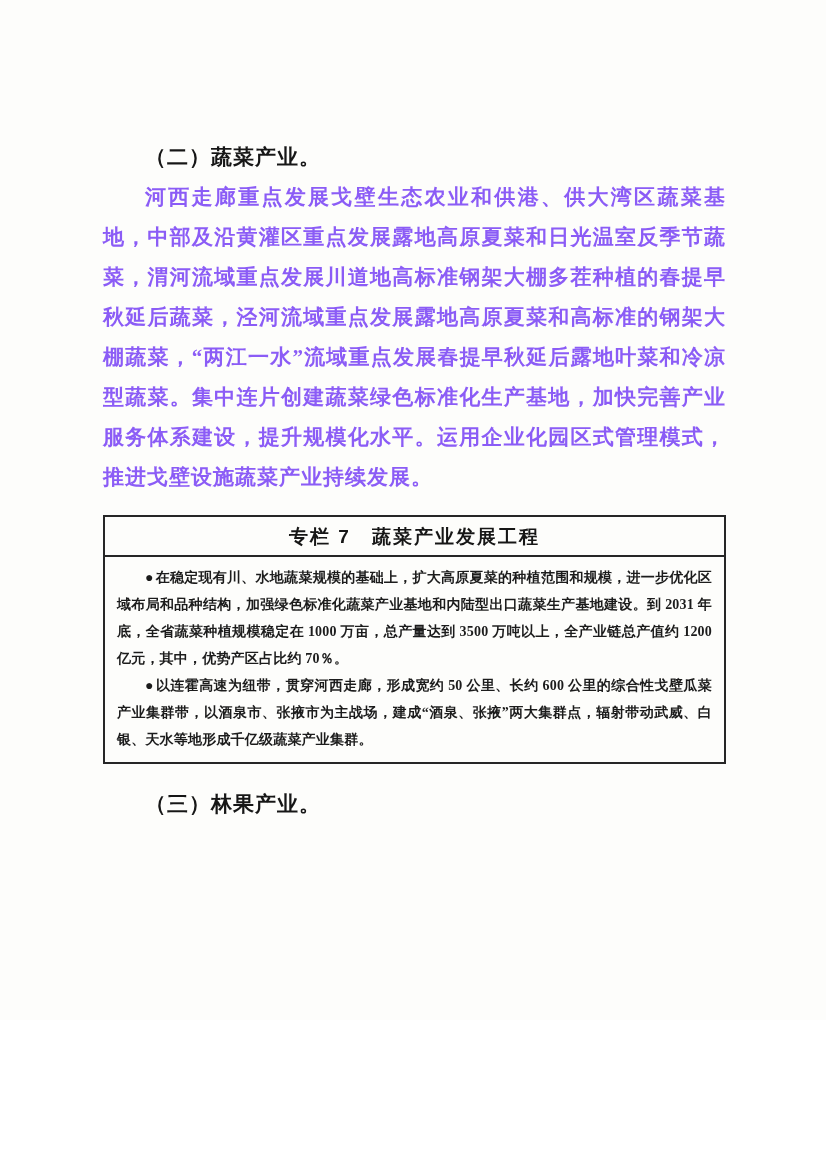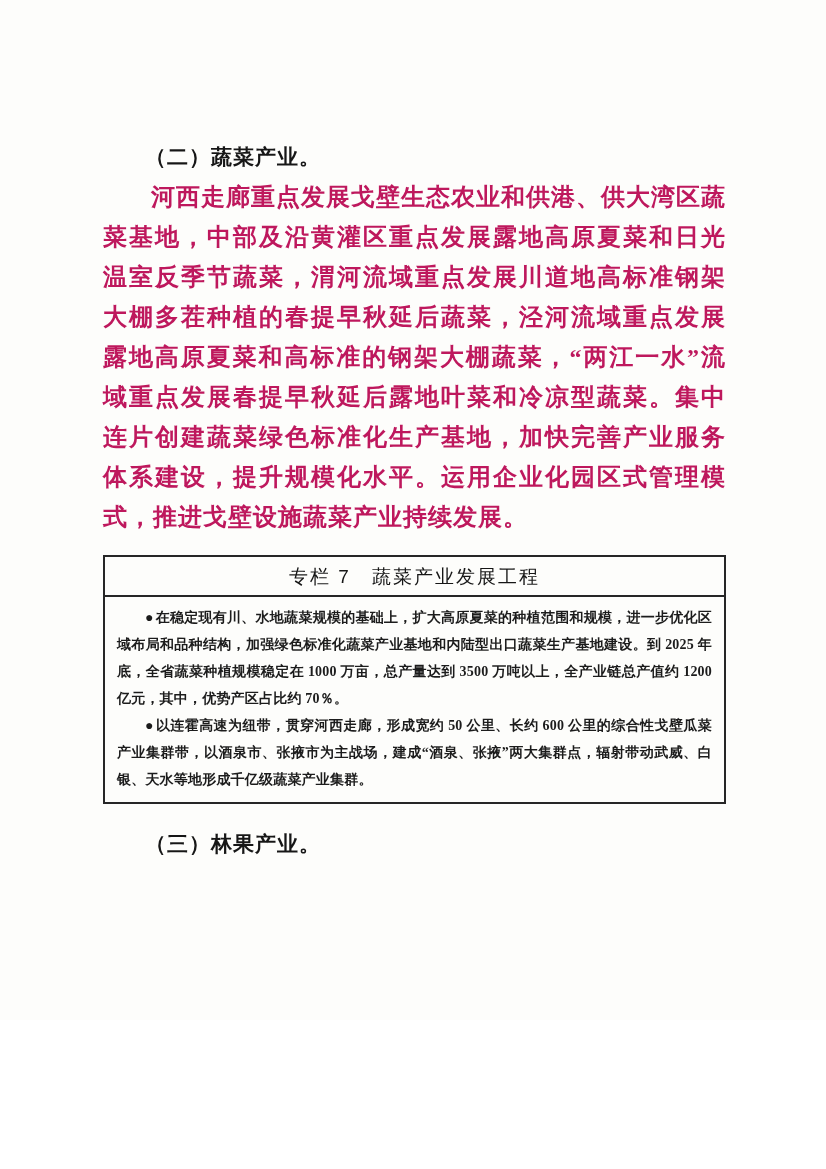--- a/index.html
+++ b/index.html
@@ -25,42 +25,42 @@
     margin: 0;
     font-size: 21px;
     font-weight: 700;
     line-height: 40px;
     text-indent: 42px;
     letter-spacing: 1px;
     color: #161616;
   }
   .main-para {
     margin: 0;
-    font-size: 24px;
+    font-size: 21px;
     font-weight: 700;
     line-height: 40px;
     text-indent: 2em;
     text-align: justify;
     text-justify: inter-character;
     letter-spacing: 1px;
-    color: #be185d;
+    color: #8b5cf6;
   }
   .column-box {
     margin-top: 18px;
     border: 2px solid #262626;
     background: #fdfdfb;
   }
   .column-box-title {
     margin: 0;
     padding: 7px 0 5px 0;
     border-bottom: 2px solid #262626;
     text-align: center;
     font-family: "Liberation Sans", "DejaVu Sans", sans-serif;
     font-size: 19px;
-    font-weight: 400;
+    font-weight: 700;
     letter-spacing: 2px;
     color: #161616;
   }
   .column-box-body {
     padding: 7px 12px 9px 12px;
   }
   .box-para {
     margin: 0;
     font-size: 14px;
     font-weight: 700;
@@ -97,21 +97,21 @@
   <div class="content">
 
     <h2 class="sec-heading">（二）蔬菜产业。</h2>
 
     <p class="main-para">河西走廊重点发展戈壁生态农业和供港、供大湾区蔬菜基地，中部及沿黄灌区重点发展露地高原夏菜和日光温室反季节蔬菜，渭河流域重点发展川道地高标准钢架大棚多茬种植的春提早秋延后蔬菜，泾河流域重点发展露地高原夏菜和高标准的钢架大棚蔬菜，“两江一水”流域重点发展春提早秋延后露地叶菜和冷凉型蔬菜。集中连片创建蔬菜绿色标准化生产基地，加快完善产业服务体系建设，提升规模化水平。运用企业化园区式管理模式，推进戈壁设施蔬菜产业持续发展。</p>
 
     <div class="column-box">
       <div class="column-box-title">专栏 7　蔬菜产业发展工程</div>
       <div class="column-box-body">
         <p class="box-para">
-          <span class="bullet">●</span><span>在稳定现有川、水地蔬菜规模的基础上，扩大高原夏菜的种植范围和规模，进一步优化区域布局和品种结构，加强绿色标准化蔬菜产业基地和内陆型出口蔬菜生产基地建设。到 2025 年底，全省蔬菜种植规模稳定在 1000 万亩，总产量达到 3500 万吨以上，全产业链总产值约 1200 亿元，其中，优势产区占比约 70％。</span>
+          <span class="bullet">●</span><span>在稳定现有川、水地蔬菜规模的基础上，扩大高原夏菜的种植范围和规模，进一步优化区域布局和品种结构，加强绿色标准化蔬菜产业基地和内陆型出口蔬菜生产基地建设。到 2031 年底，全省蔬菜种植规模稳定在 1000 万亩，总产量达到 3500 万吨以上，全产业链总产值约 1200 亿元，其中，优势产区占比约 70％。</span>
         </p>
         <p class="box-para">
           <span class="bullet">●</span><span>以连霍高速为纽带，贯穿河西走廊，形成宽约 50 公里、长约 600 公里的综合性戈壁瓜菜产业集群带，以酒泉市、张掖市为主战场，建成“酒泉、张掖”两大集群点，辐射带动武威、白银、天水等地形成千亿级蔬菜产业集群。</span>
         </p>
       </div>
     </div>
 
     <h2 class="sec-heading second">（三）林果产业。</h2>
 
 

